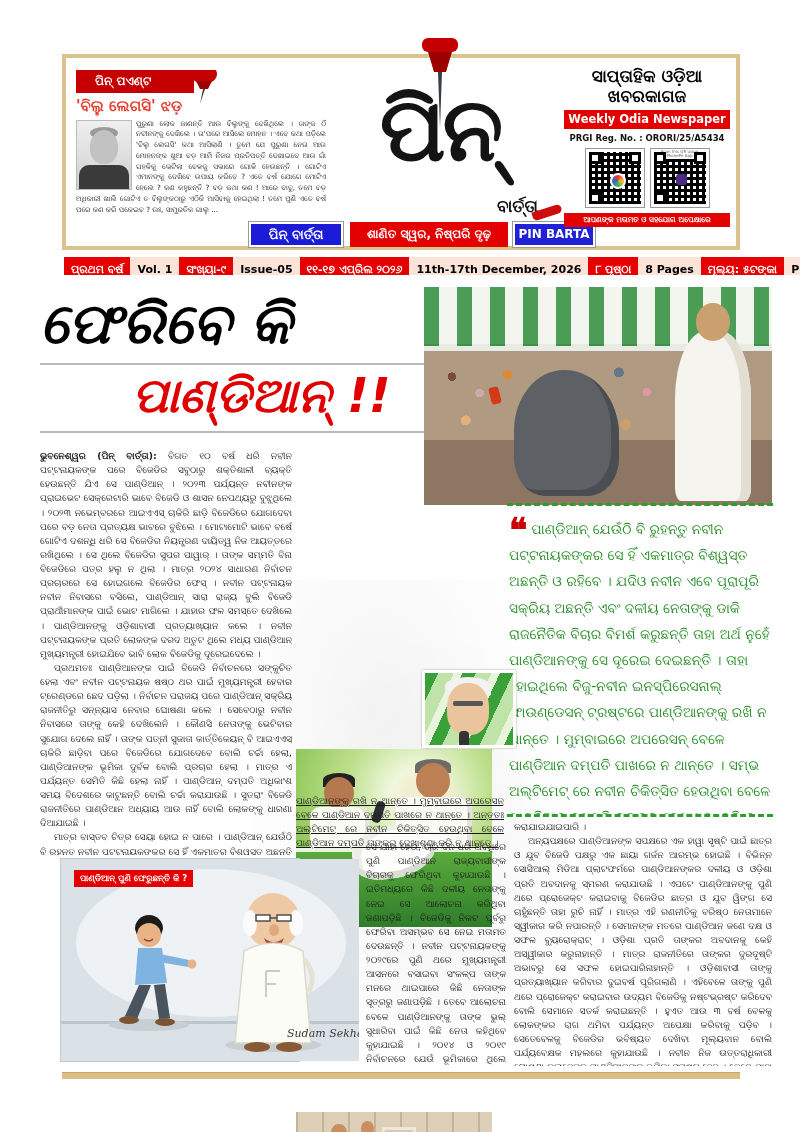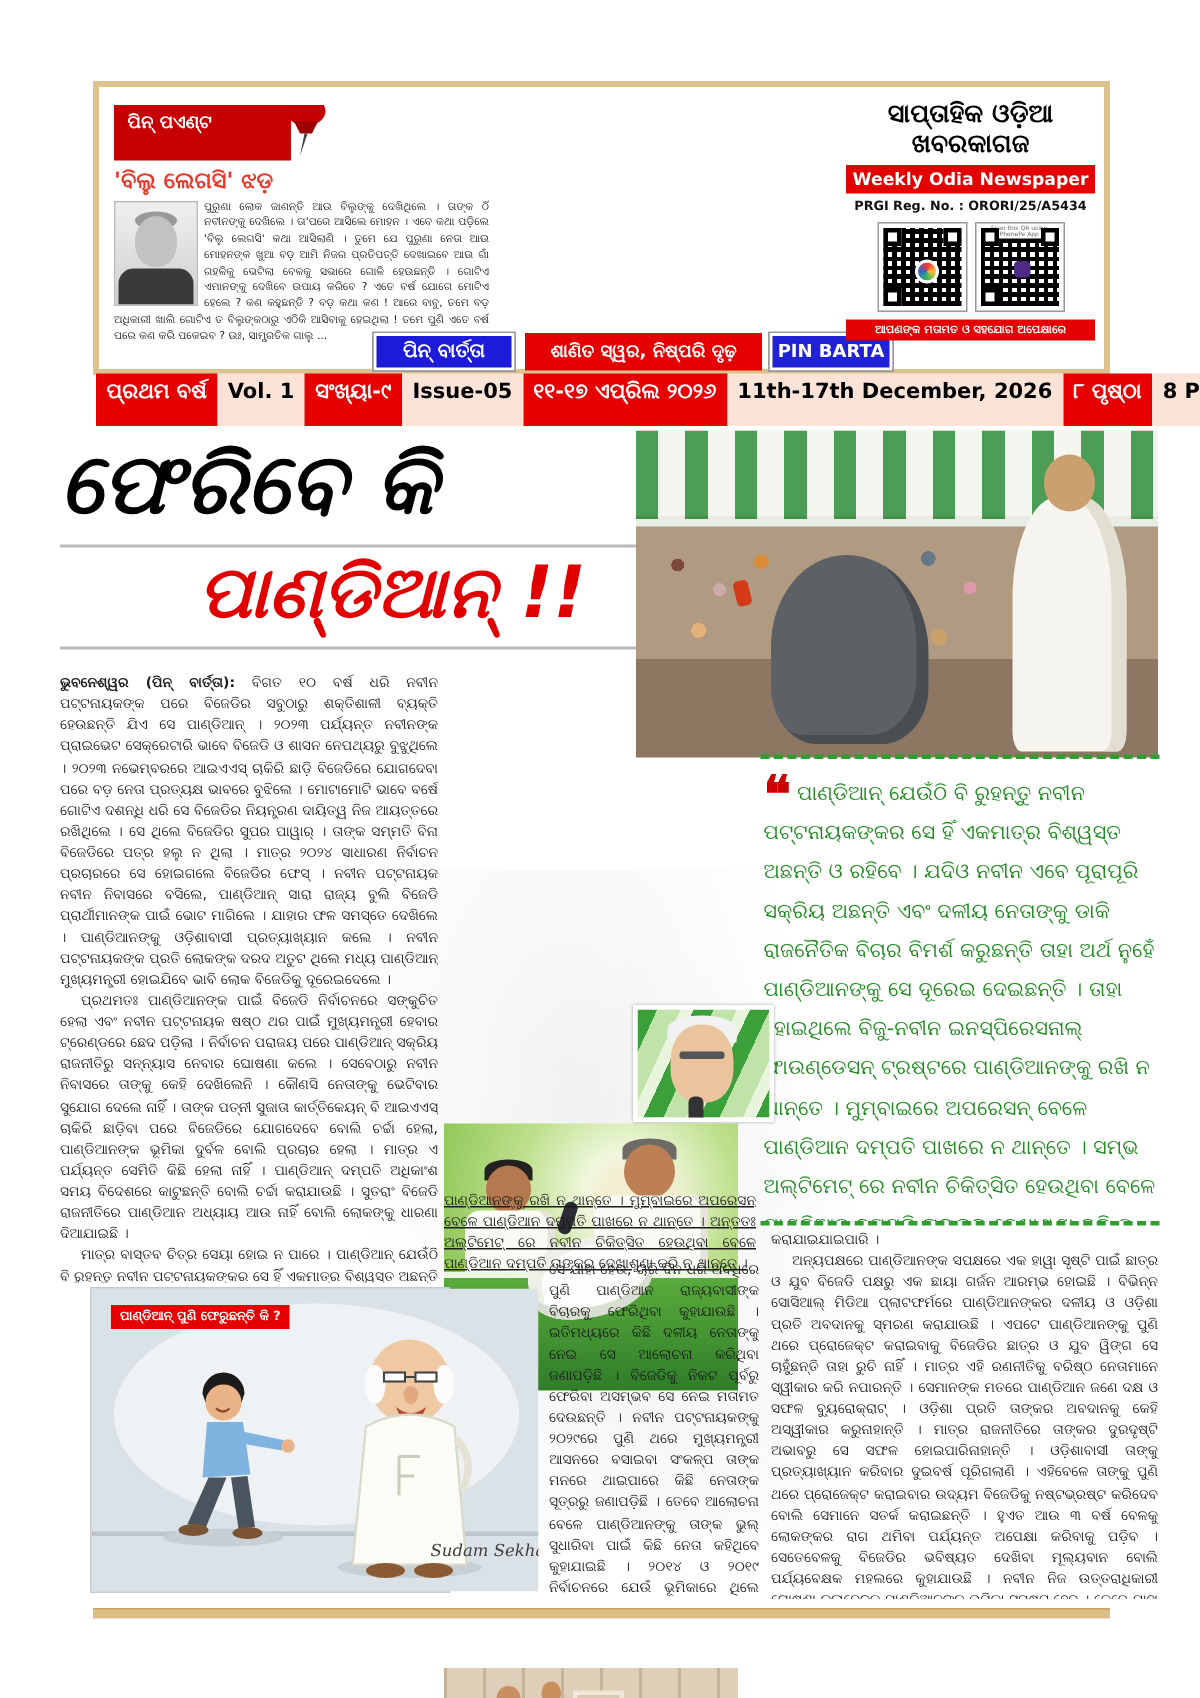--- a/index.html
+++ b/index.html
@@ -5,21 +5,21 @@
   html,body{margin:0;padding:0;background:#ffffff;}
   body{font-family:"DejaVu Sans",sans-serif;-webkit-font-smoothing:antialiased;}
   #page{position:relative;width:800px;height:1132px;background:#fff;overflow:hidden;margin:0 auto;}
   .abs{position:absolute;}
 
   
   #header-frame{left:62px;top:54px;width:678px;height:196px;border:4px solid #dcc38e;box-sizing:border-box;background:#fff;}
 
   
   #pinpoint{left:10px;top:12px;width:250px;height:178px;overflow:hidden;}
-  .pp-band{width:118px;height:37px;background:#c60000;color:#fff;font-size:12px;font-weight:bold;line-height:23px;padding-left:9px;box-sizing:border-box;}
+  .pp-band{width:118px;height:23px;background:#c60000;color:#fff;font-size:12px;font-weight:bold;line-height:23px;padding-left:19px;box-sizing:border-box;}
   .pp-pin{position:absolute;left:104px;top:-8px;width:44px;height:44px;z-index:3;}
   .pp-head{margin-top:5px;color:#e8392b;font-size:15px;font-weight:bold;line-height:1.1;}
   .pp-bodywrap{margin-top:4px;font-size:7.2px;line-height:1.5;text-align:justify;color:#181818;}
   .pp-photo{float:left;width:54px;height:68px;margin:1px 4px 1px 0;background:linear-gradient(#efefef,#cfcfcf);position:relative;overflow:hidden;border:1px solid #bbb;}
   .pp-photo .hd{position:absolute;left:13px;top:9px;width:28px;height:34px;border-radius:50% 50% 45% 45%;background:#c2c2c2;}
   .pp-photo .hr{position:absolute;left:13px;top:6px;width:28px;height:12px;border-radius:50%;background:#9a9a9a;}
   .pp-photo .sh{position:absolute;left:2px;bottom:0;width:50px;height:24px;background:#3a3a3a;border-radius:10px 10px 0 0;}
 
   
   #masthead{left:258px;top:0;width:232px;height:196px;}
@@ -46,21 +46,21 @@
       repeating-linear-gradient(90deg,#000 0 3px,#fff 3px 6px);}
   .qr .fp{position:absolute;width:12px;height:12px;background:#fff;border:3px solid #000;box-sizing:border-box;}
   .qr .fp.a{left:3px;top:3px;} .qr .fp.b{right:3px;top:3px;} .qr .fp.c{left:3px;bottom:3px;}
   .qr .dot{position:absolute;left:24px;top:24px;width:12px;height:12px;border-radius:50%;background:conic-gradient(#e33,#fb3,#3b5,#36c,#e33);border:2px solid #fff;}
   .qr .ppicon{position:absolute;left:25px;top:25px;width:11px;height:11px;border-radius:3px;background:#4c2a85;}
   .qr-cap{position:absolute;left:2px;top:1px;right:2px;font-size:4px;color:#666;text-align:center;background:#fff;line-height:1.1;}
   .rb-foot{margin-top:5px;background:#e30000;color:#fff;font-size:7.5px;font-weight:bold;text-align:center;height:14px;line-height:14px;}
 
   
   #dateline{left:64px;top:251px;width:684px;height:30px;display:flex;align-items:center;}
-  .seg{flex:0 0 auto;height:35px;line-height:25px;padding:0 7px;font-size:14px;font-weight:bold;white-space:nowrap;}
+  .seg{flex:0 0 auto;height:18px;line-height:25px;padding:0 7px;font-size:11px;font-weight:bold;white-space:nowrap;}
   .seg.red{background:#e60000;color:#fff;}
   .seg.light{background:#fbe3d8;color:#000;}
 
   
   #headline{left:40px;top:290px;width:392px;font-style:italic;}
   .hl1{font-size:56px;font-weight:bold;color:#000;line-height:1.2;}
   .hl-rule{border:0;border-top:2px solid #b9b9b9;margin:6px 0 2px 0;}
   .hl2{font-size:48px;font-weight:bold;color:#e00000;line-height:1.2;padding-left:92px;}
 
   
@@ -165,20 +165,30 @@
       <div class="pp-bodywrap">
         <span class="pp-photo" style="display:block;float:left;">
           <span class="hr"></span>
             <span class="hd"></span>
             <span class="sh"></span>
         </span>
         <span>ପୁରୁଣା ଲୋକ ଜାଣନ୍ତି ଆଉ ବିଲୁଙ୍କୁ ଦେଖିଥିଲେ । ତାଙ୍କ ଠିଁ ନବୀନଙ୍କୁ ଦେଖିଲେ । ତା'ପରେ ଆସିଲେ ମୋହନ । ଏବେ କଥା ପଡ଼ିଲେ 'ବିଲୁ ଲେଗସି' କଥା ଆସିଲାଣି । ତୁମେ ଯେ ପୁରୁଣା ନେତା ଆଉ ମୋହନଙ୍କ ଖୁଆ ବଡ଼ ଆମି ନିଜର ପ୍ରତିପତ୍ତି ଦେଖାଇବେ ଆଉ ଗାଁ ଗହଳିକୁ ଭେଟିଲା ବେଳକୁ ସଭାରେ ଗୋଳି ହେଉଛନ୍ତି । ଗୋଟିଏ ଏମାନଙ୍କୁ ଦେଖିବେ ଉପାୟ କରିବେ ? ଏତେ ବର୍ଷ ଯୋଗେ ମୋଟିଏ ହେଲେ ? କଣ କହୁଛନ୍ତି ? ବଡ଼ କଥା କଣ ! ଆରେ ବାବୁ, ତମେ ବଡ଼ ଅଧିକାରୀ ଖାଲି ଗୋଟିଏ ତ ବିଲୁଙ୍କଠାରୁ ଏଠିକି ଆସିବାକୁ ହେଇଥିଲା ! ତମେ ପୁଣି ଏତେ ବର୍ଷ ପରେ କଣ କରି ପକେଇବ ? ଉଃ, ସାମ୍ପ୍ରତିକ ଗାଲୁ ...</span>
       </div>
     </div>
 
+    <div class="abs" id="masthead">
+      <svg class="mast-pin" viewBox="0 0 60 92">
+        <rect class="pinball" x="12" y="0" width="36" height="14" rx="6"></rect>
+        <path class="pinneck" d="M18,14 L42,14 L36,34 L24,34 Z"></path>
+        <path class="pinneedle" d="M28,34 L32,34 L30,90 Z"></path>
+      </svg>
+      <div class="logo-main">ପିନ୍</div>
+      <div class="logo-sub">ବାର୍ତ୍ତା</div>
+      <div class="logo-swoosh"></div>
+    </div>
 
     <div class="strip" id="strip-pinbarta">ପିନ୍ ବାର୍ତ୍ତା</div>
     <div class="strip" id="strip-tagline">ଶାଣିତ ସ୍ୱର, ନିଷ୍ପରି ଦୃଢ଼</div>
     <div class="strip" id="strip-pinbarta-en">PIN BARTA</div>
 
     <div class="abs" id="rightbox">
       <div class="rb-odia">ସାପ୍ତାହିକ ଓଡ଼ିଆ ଖବରକାଗଜ</div>
       <div class="rb-red">Weekly Odia Newspaper</div>
       <div class="rb-reg">PRGI Reg. No. : ORORI/25/A5434</div>
       <div class="qr-row">

